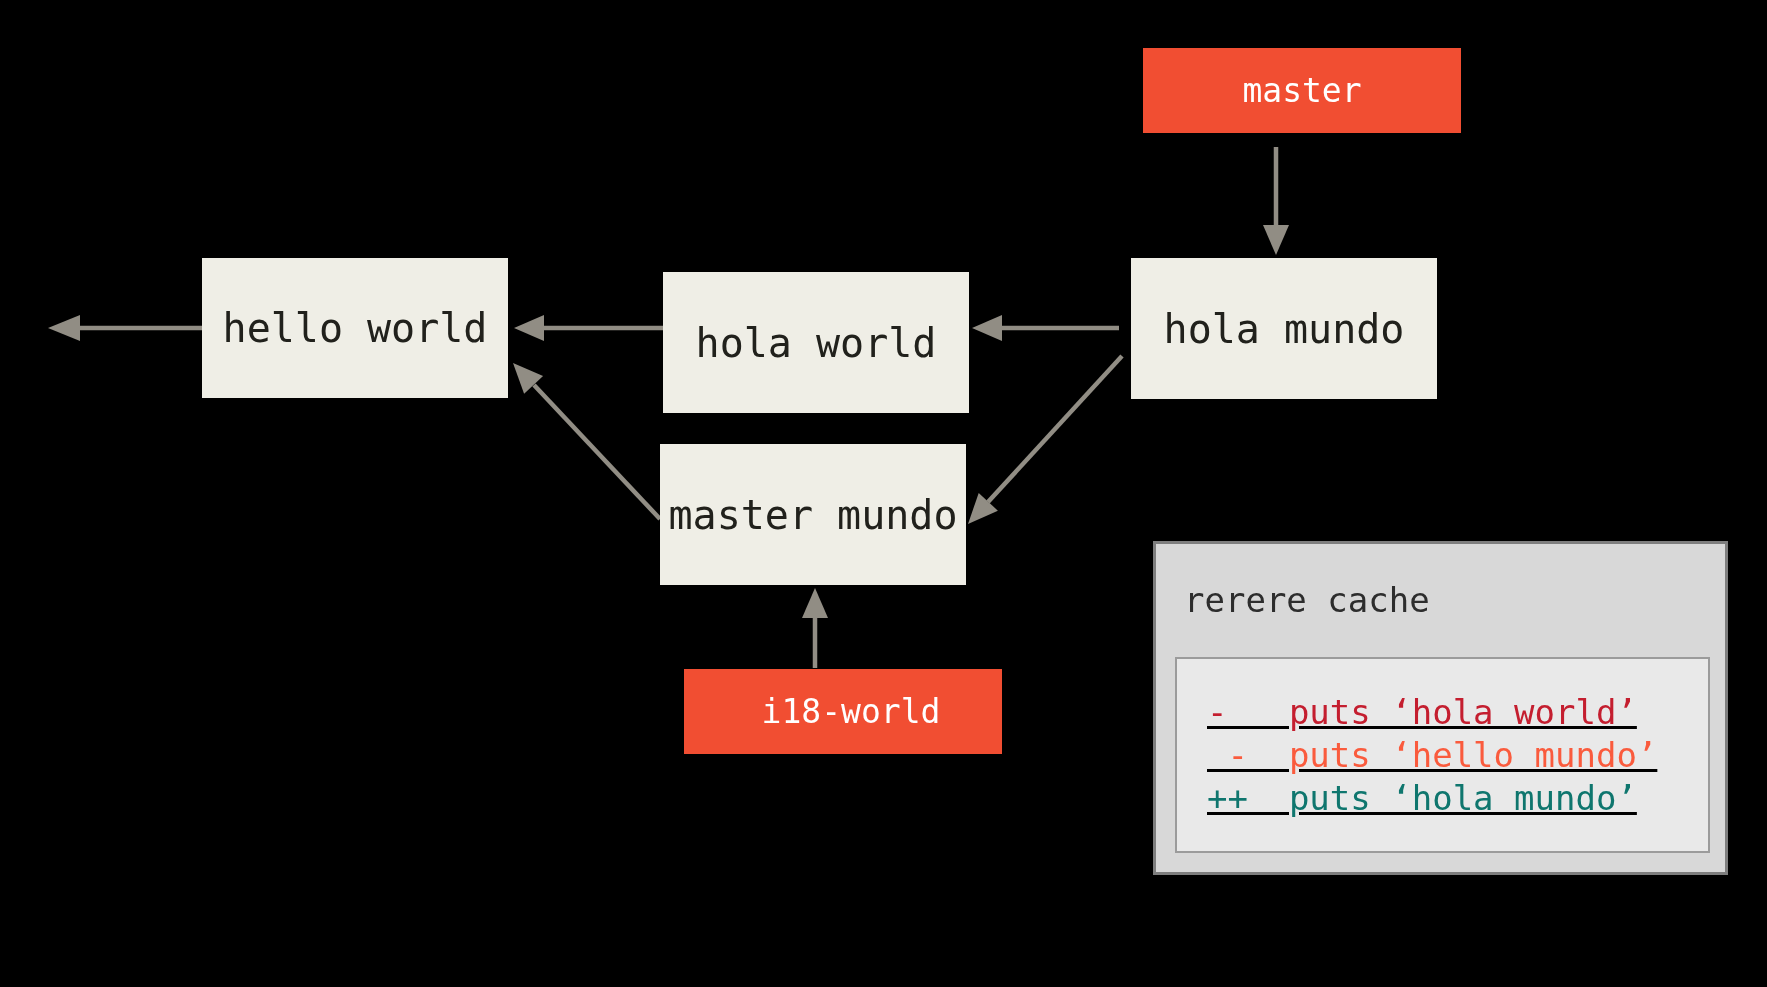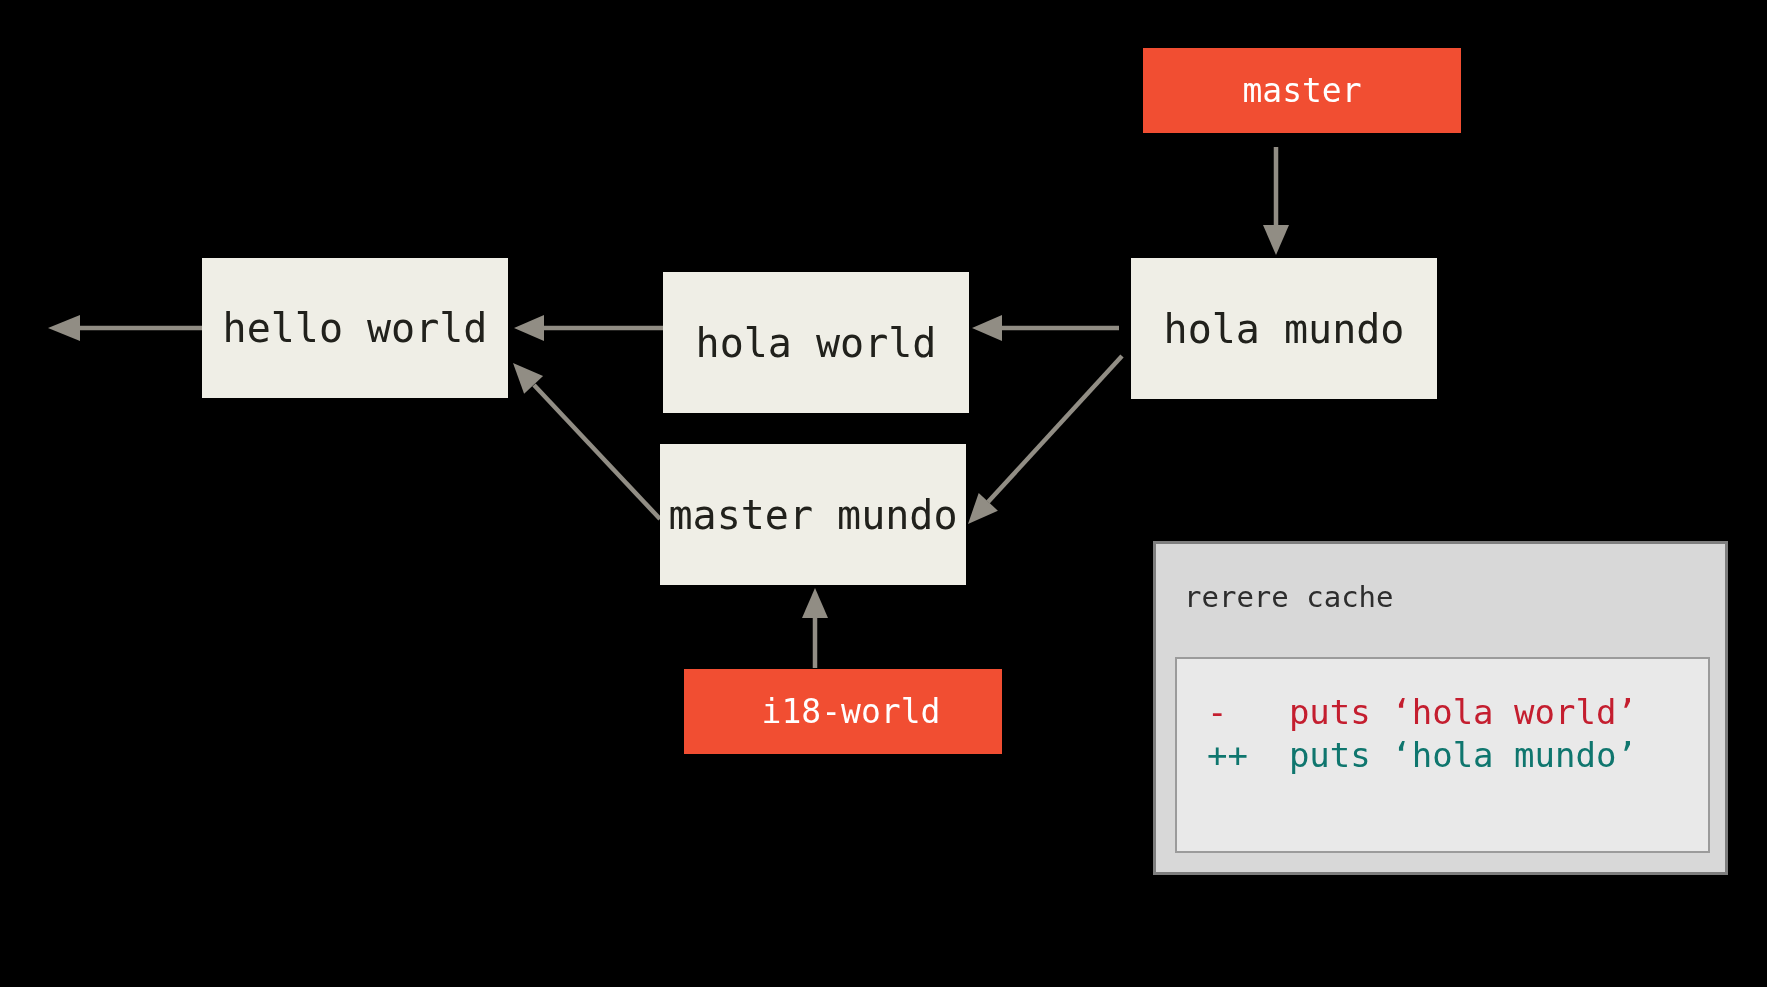--- a/index.html
+++ b/index.html
@@ -41,27 +41,28 @@
   #n-hola-world{left:663px;top:272px;}
   #n-hola-mundo{left:1119px;top:258px;margin-left:12px;}
   #n-hello-mundo{left:660px;top:444px;}
   #n-master{left:1143px;top:48px;}
   #n-i18-world{left:684px;top:669px;padding-left:16px;}
   .panel{
     position:absolute;left:1153px;top:541px;width:575px;height:334px;
     background:var(--panel-fill);border:3px solid var(--panel-border);
   }
   .panel-title{
-    margin:36px 0 0 28px;font-size:29px;color:var(--title-text);
+    margin:36px 0 0 28px;font-size:34px;color:var(--title-text);
     white-space:pre;
   }
   .diff-box{
     position:absolute;left:19px;top:113px;width:535px;height:196px;
     background:var(--inner-fill);border:2px solid var(--inner-border);
     padding:32px 0 4px 30px;
+    text-decoration:underline;
   }
   .diff-line{
     font-size:34px;line-height:43px;white-space:pre;
   }
 </style>
 </head>
 <body>
 
 <div class="canvas">
 
@@ -117,17 +118,18 @@
   </div>
 
   <div class="node branch" id="n-i18-world">
     <span>i18-world</span>
   </div>
 
   <div class="panel">
     <div class="panel-title">rerere cache</div>
     <div class="diff-box">
       <div class="diff-line" style="color: rgb(196, 30, 47);">-   puts ‘hola world’</div>
+      <div class="diff-line" style="color: rgb(250, 91, 61);"> -  puts ‘hello mundo’</div>
       <div class="diff-line" style="color: #0f766e;">++  puts ‘hola mundo’</div>
     </div>
   </div>
 
 </div>
 
 </body></html>

